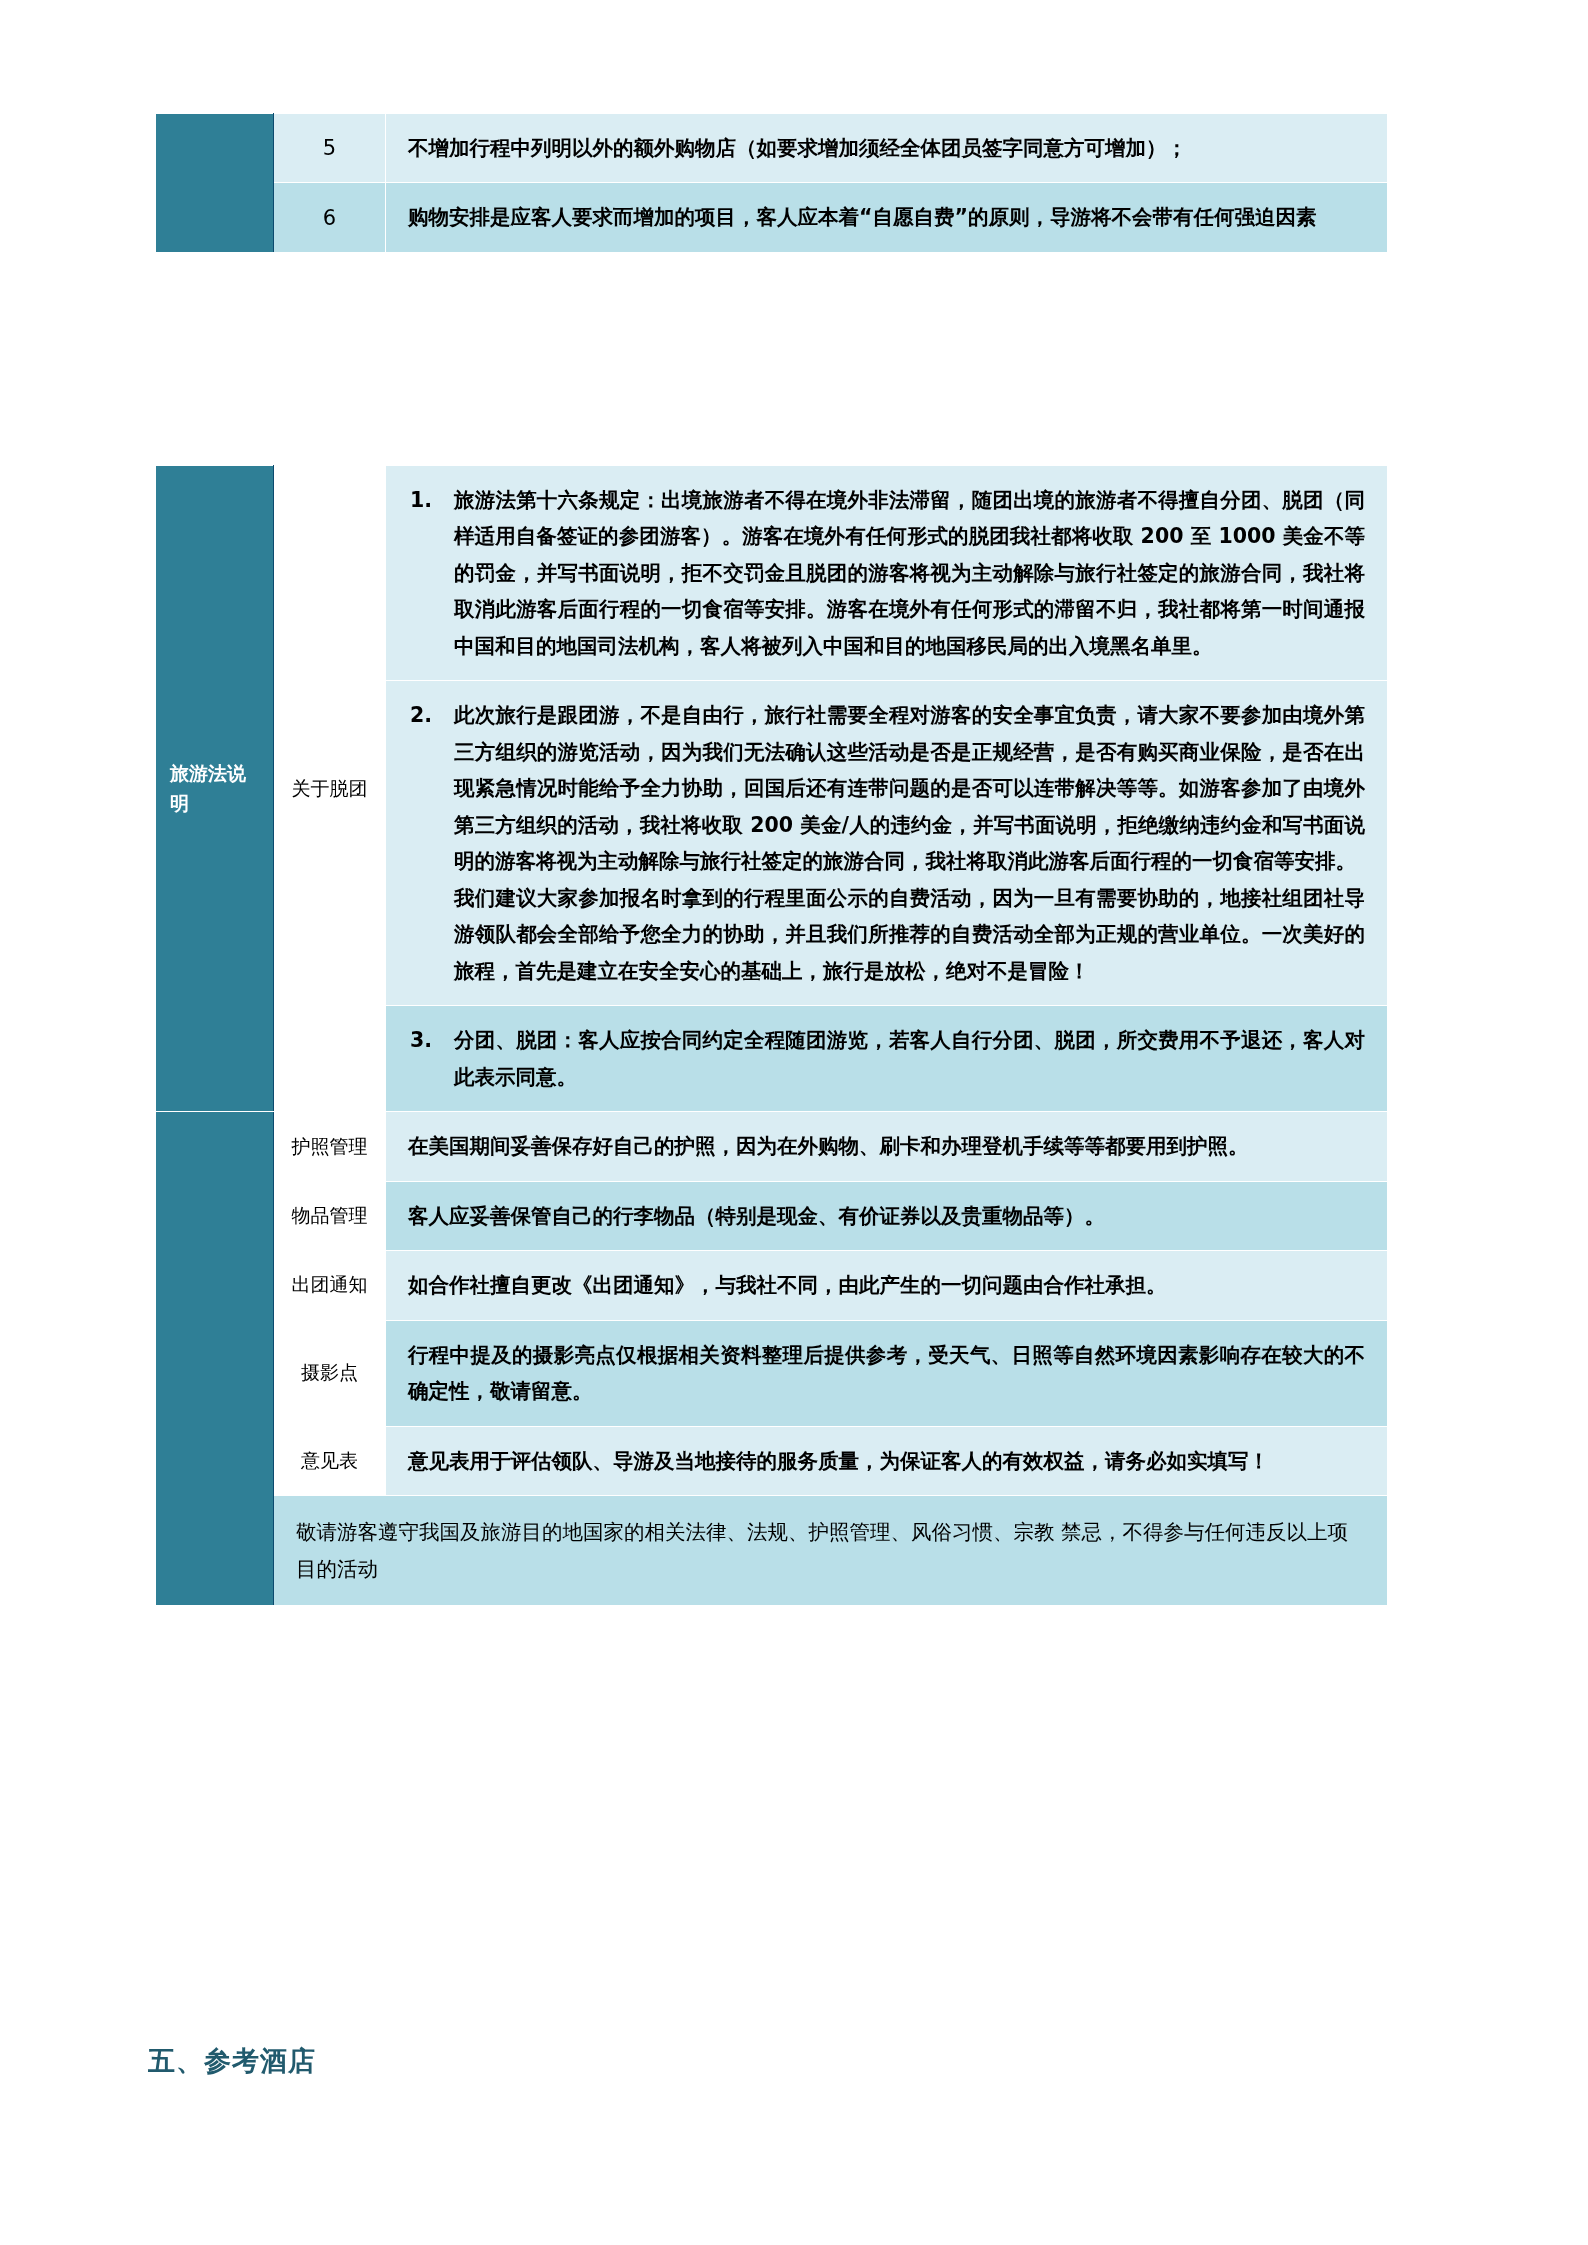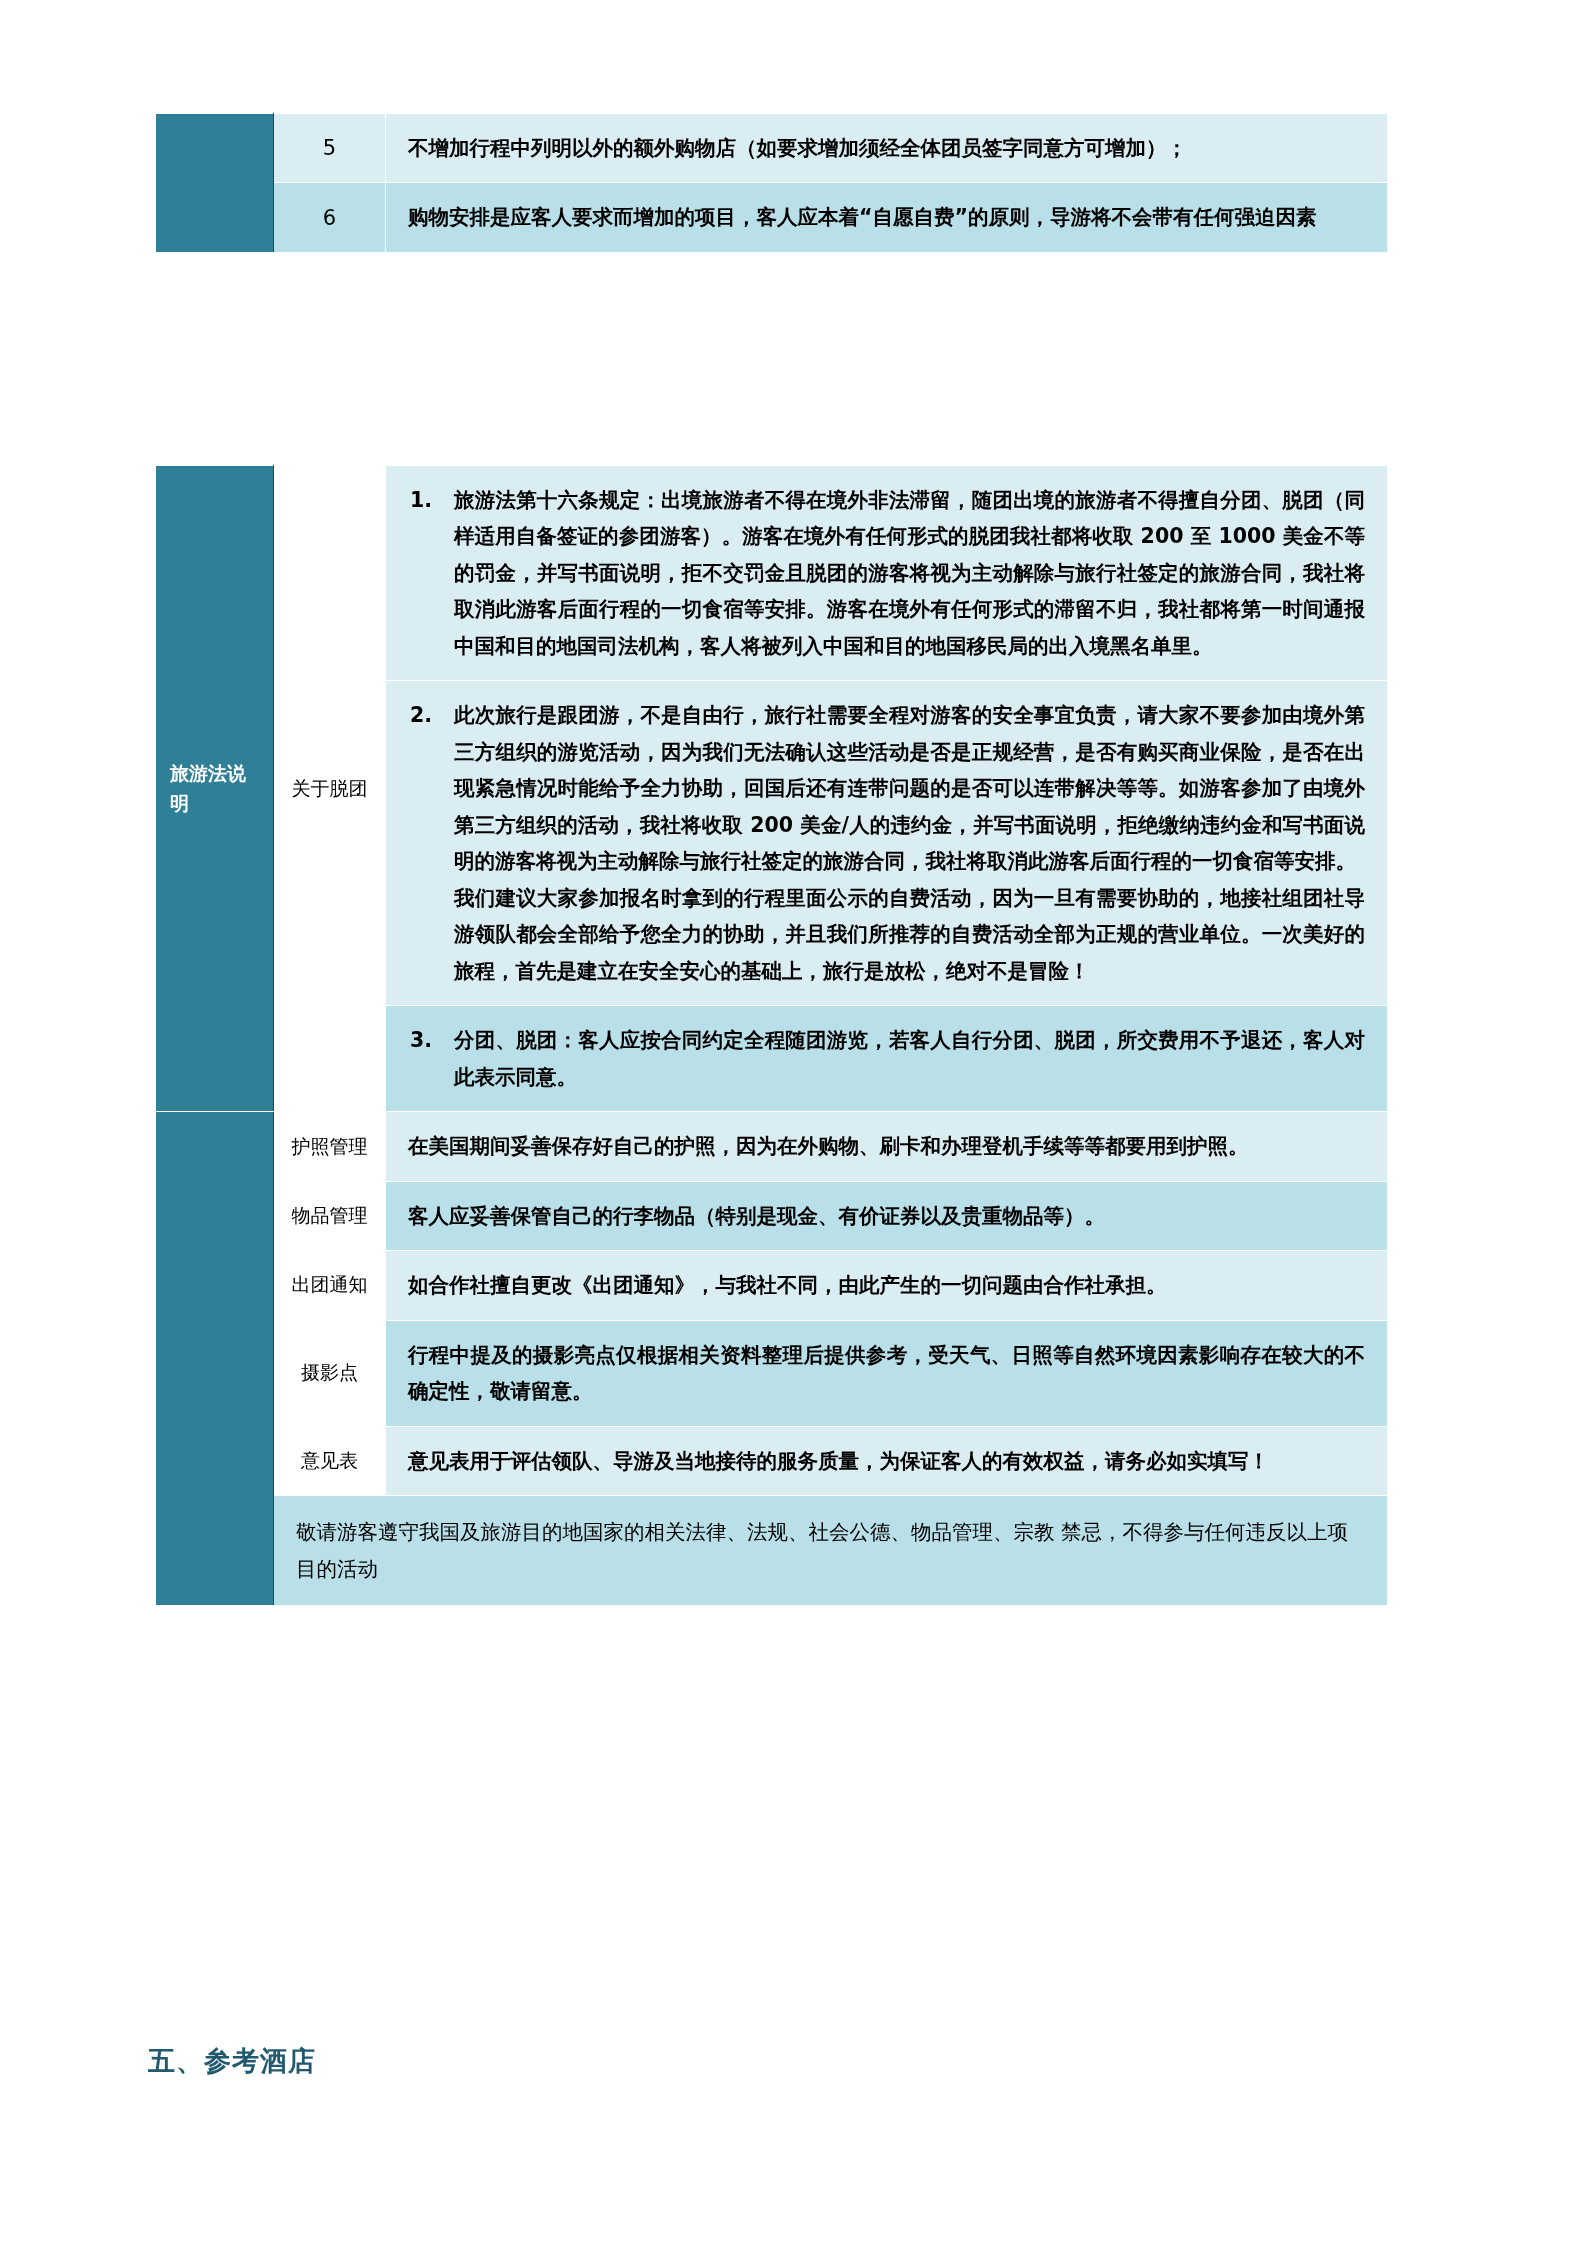--- a/index.html
+++ b/index.html
@@ -208,20 +208,20 @@
     </tr>
     <tr>
       <td class="label-cell">摄影点</td>
       <td class="body-cell alt">行程中提及的摄影亮点仅根据相关资料整理后提供参考，受天气、日照等自然环境因素影响存在较大的不确定性，敬请留意。</td>
     </tr>
     <tr>
       <td class="label-cell">意见表</td>
       <td class="body-cell bold">意见表用于评估领队、导游及当地接待的服务质量，为保证客人的有效权益，请务必如实填写！</td>
     </tr>
     <tr>
-      <td class="note-cell" colspan="2">敬请游客遵守我国及旅游目的地国家的相关法律、法规、社会公德、物品管理、宗教 禁忌，不得参与任何违反以上项目的活动</td>
+      <td class="note-cell" colspan="2">敬请游客遵守我国及旅游目的地国家的相关法律、法规、护照管理、风俗习惯、宗教 禁忌，不得参与任何违反以上项目的活动</td>
     </tr>
   </tbody>
     </table>
 
   <div class="section-heading" id="heading-five">五、参考酒店</div>
 
 </div>
 
 </body></html>

